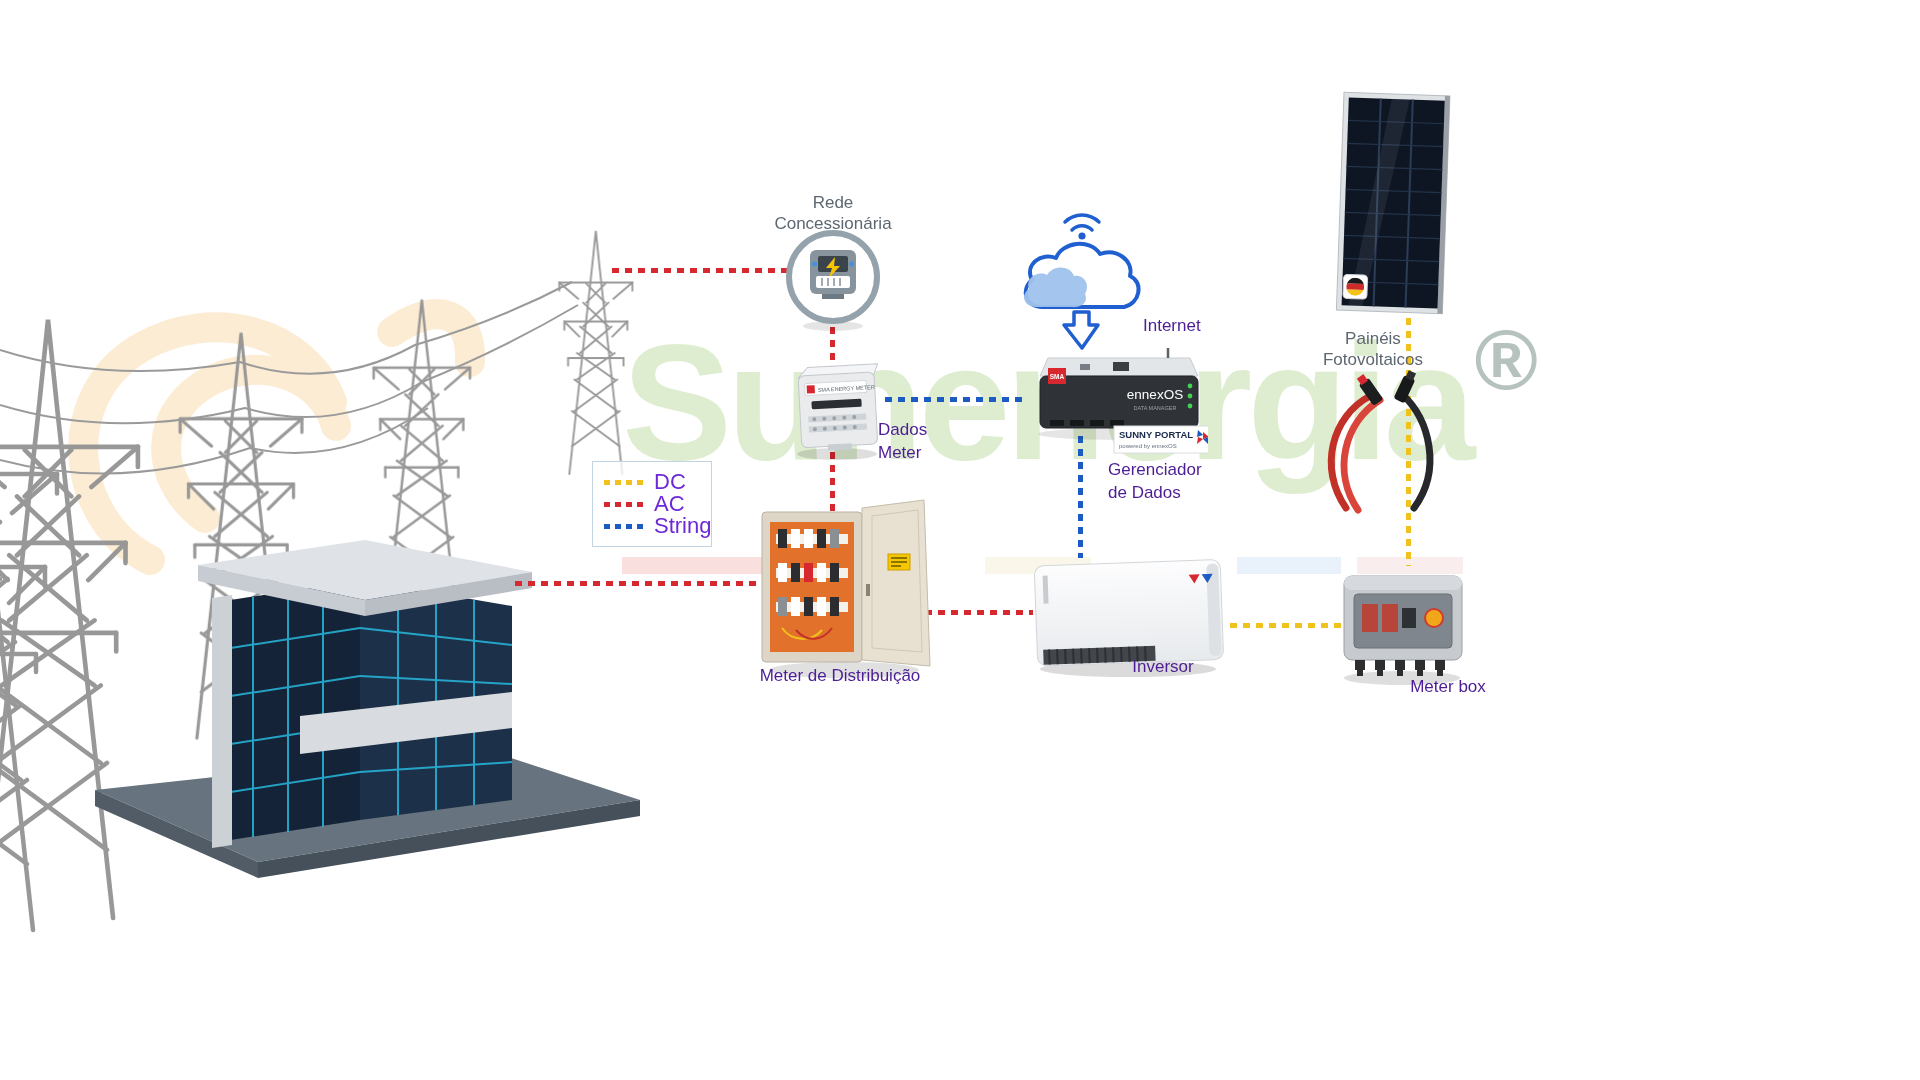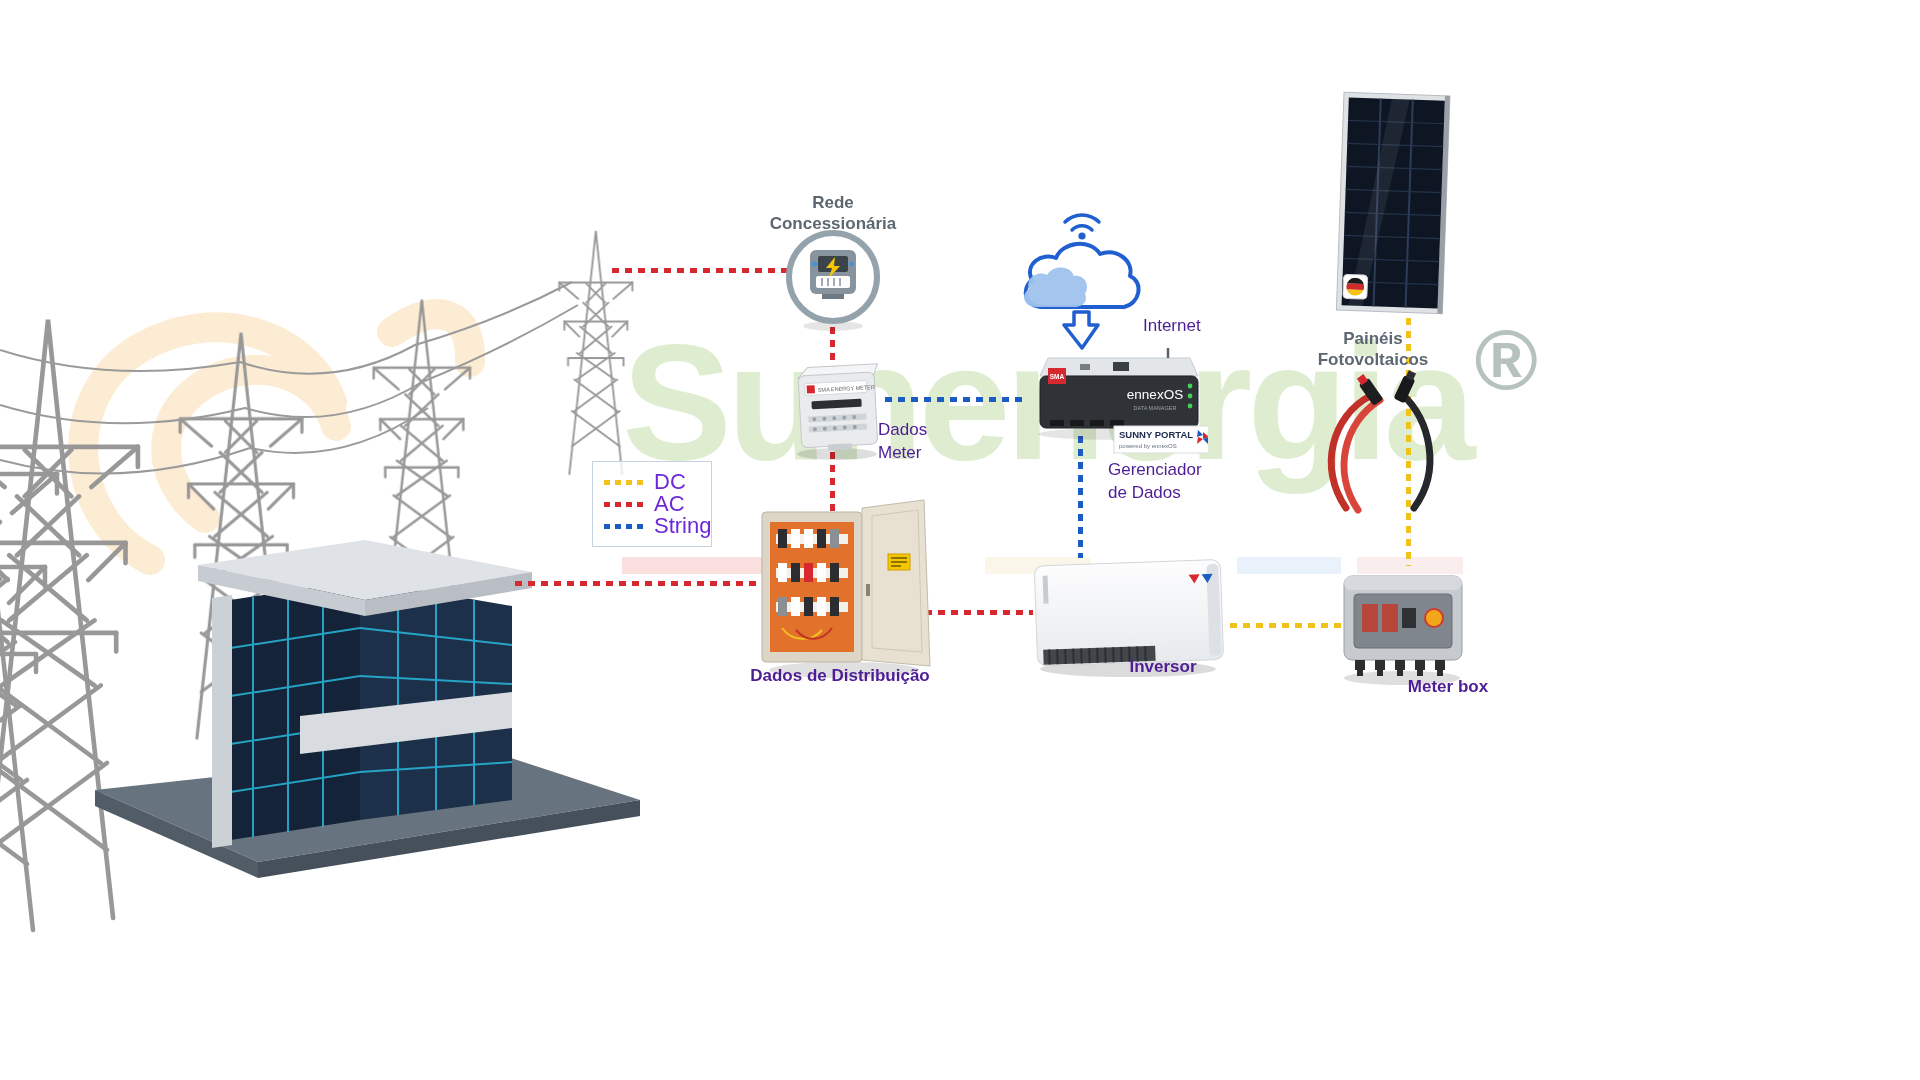--- a/index.html
+++ b/index.html
@@ -15,21 +15,21 @@
   .vline{position:absolute;width:5px;z-index:3;
          background-image:repeating-linear-gradient(180deg,var(--c) 0 7px,transparent 7px 13px);}
   
   .wm{position:absolute;left:622px;top:308px;z-index:1;white-space:nowrap;
       font-size:165px;font-weight:bold;letter-spacing:-5px;color:rgba(128,184,74,.26);}
   .wm .reg{font-size:86px;color:rgba(122,144,134,.55);vertical-align:70px;margin-left:4px;}
   .stripe{position:absolute;height:17px;z-index:2;opacity:.45;}
   
   .label{position:absolute;z-index:6;color:#4c1d95;font-size:17px;line-height:23px;}
   .label.small{font-size:17px;line-height:21px;color:#5d6771;}
-  .center{text-align:center;font-weight:bold;}
+  .center{text-align:center;}
   
   .legend{position:absolute;left:592px;top:461px;width:120px;z-index:6;
           background:rgba(255,255,255,.78);border:1px solid #c2d4e2;
           padding:9px 11px;box-sizing:border-box;}
   .legend-row{display:flex;align-items:center;gap:10px;height:22px;}
   .legend-swatch{width:40px;height:5px;flex:none;
                  background-image:repeating-linear-gradient(90deg,var(--c) 0 6px,transparent 6px 11px);}
   .legend-label{font-size:22px;color:#6d28d9;}
   .dev{position:absolute;z-index:5;}
   svg{display:block;}
@@ -332,21 +332,21 @@
   <div class="label" style="left:1143px;top:314px">
     <span>Internet</span>
   </div>
 
   <div class="label" style="left:1108px;top:458px">
     <div>Gerenciador</div>
     <div>de Dados</div>
   </div>
 
   <div class="label center" style="left:728px;top:664px;width:224px">
-    <span>Dados de Distribuição</span>
+    <span>Meter de Distribuição</span>
   </div>
 
   <div class="label center" style="left:1078px;top:655px;width:170px">
     <span>Inversor</span>
   </div>
 
   <div class="label center" style="left:1378px;top:675px;width:140px">
     <span>Meter box</span>
   </div>
 

